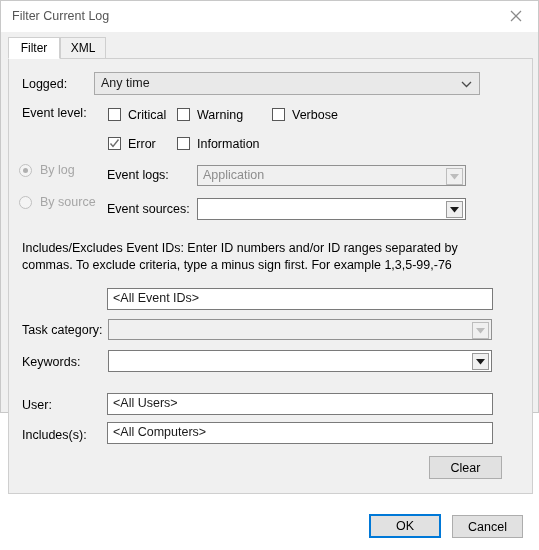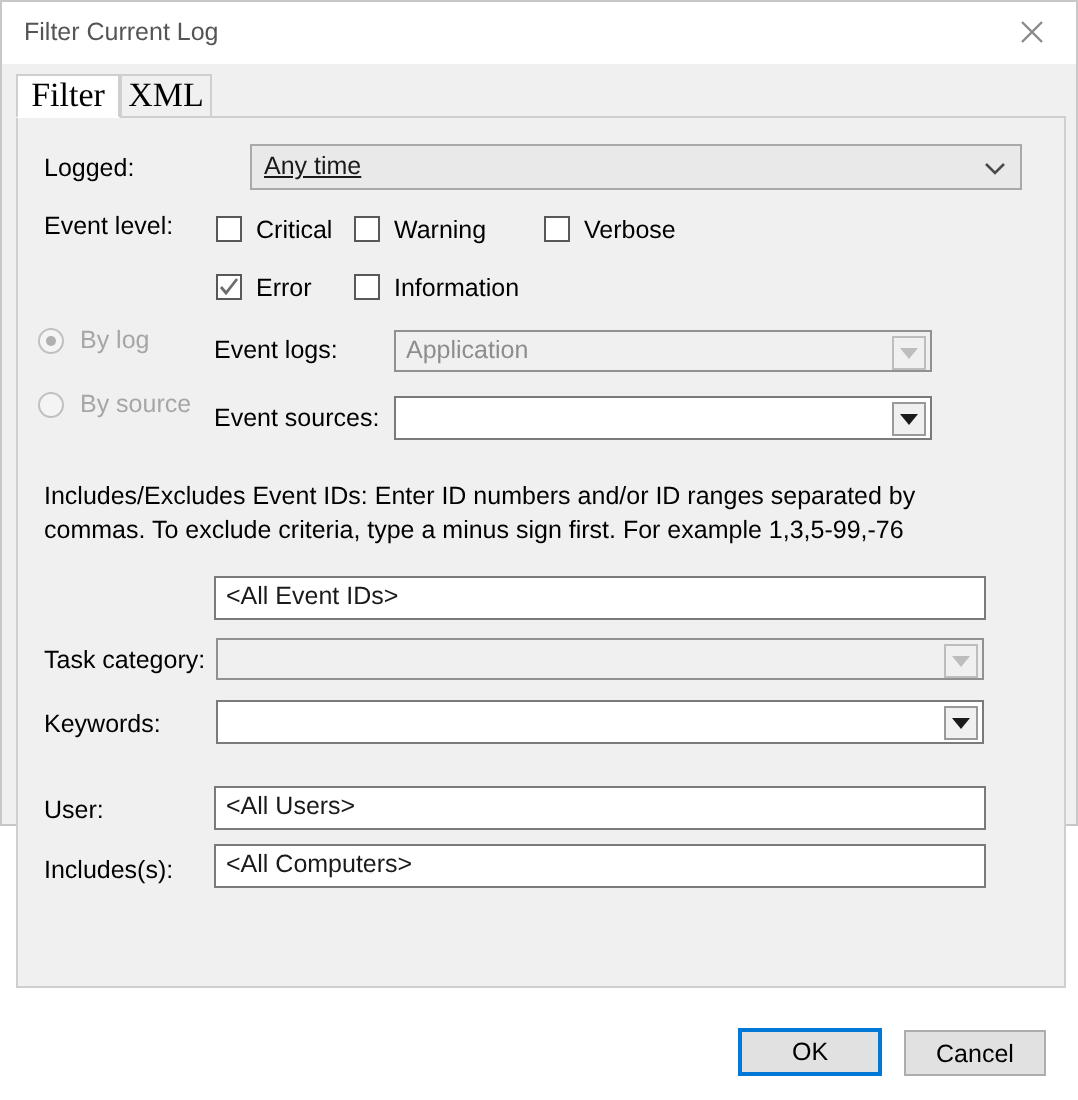--- a/index.html
+++ b/index.html
@@ -61,28 +61,27 @@
     left: 7px;
     top: 36px;
     width: 525px;
     height: 22px;
   }
   .tab {
     position: absolute;
     top: 0;
     height: 22px;
     box-sizing: border-box;
-    font-size: 17px;
+    font-size: 12px;
     line-height: 20px;
     text-align: center;
     border: 1px solid #cfcfcf;
     background: #f0f0f0;
     color: #000;
     cursor: default;
-    font-family: Liberation Serif, serif;
   }
   .tab.active {
     background: #ffffff;
     border-bottom: 1px solid #ffffff;
     z-index: 3;
   }
   .tab-filter { left: 0px;  width: 52px; }
   .tab-xml    { left: 52px; width: 46px; }
 
   
@@ -280,21 +279,21 @@
       <span>Filter</span>
     </div>
     <div class="tab tab-xml">
       <span>XML</span>
     </div>
   </div>
 
   <div class="tabpanel"></div>
 
   <div class="lbl" style="left:21px; top:76px;">Logged:</div>
-  <div class="combo-modern" style="left:124px; top:71px; width:386px; height:23px;text-decoration:underline;">
+  <div class="combo-modern" style="left:93px; top:71px; width:386px; height:23px;">
     <span>Any time</span>
     <span class="chev">
       <svg width="11" height="7" viewBox="0 0 11 7" aria-hidden="true">
         <polyline points="1,1 5.5,5.5 10,1" fill="none" stroke="#4a4a4a" stroke-width="1.3"></polyline>
       </svg>
     </span>
   </div>
 
   <div class="lbl" style="left:21px; top:105px;">Event level:</div>
 
@@ -386,20 +385,23 @@
   <div class="lbl" style="left:21px; top:397px;">User:</div>
   <div class="textbox" style="left:106px; top:392px; width:386px; height:22px;">
     <span>&lt;All Users&gt;</span>
   </div>
 
   <div class="lbl" style="left:21px; top:427px;">Includes(s):</div>
   <div class="textbox" style="left:106px; top:421px; width:386px; height:22px;">
     <span>&lt;All Computers&gt;</span>
   </div>
 
+  <div class="btn" style="left:428px; top:455px; width:73px; height:23px;">
+    <span>Clear</span>
+  </div>
 
   <div class="btn default" style="left:368px; top:513px; width:72px; height:24px;">
     <span>OK</span>
   </div>
   <div class="btn" style="left:451px; top:514px; width:71px; height:23px;">
     <span>Cancel</span>
   </div>
 
 </div>
 

